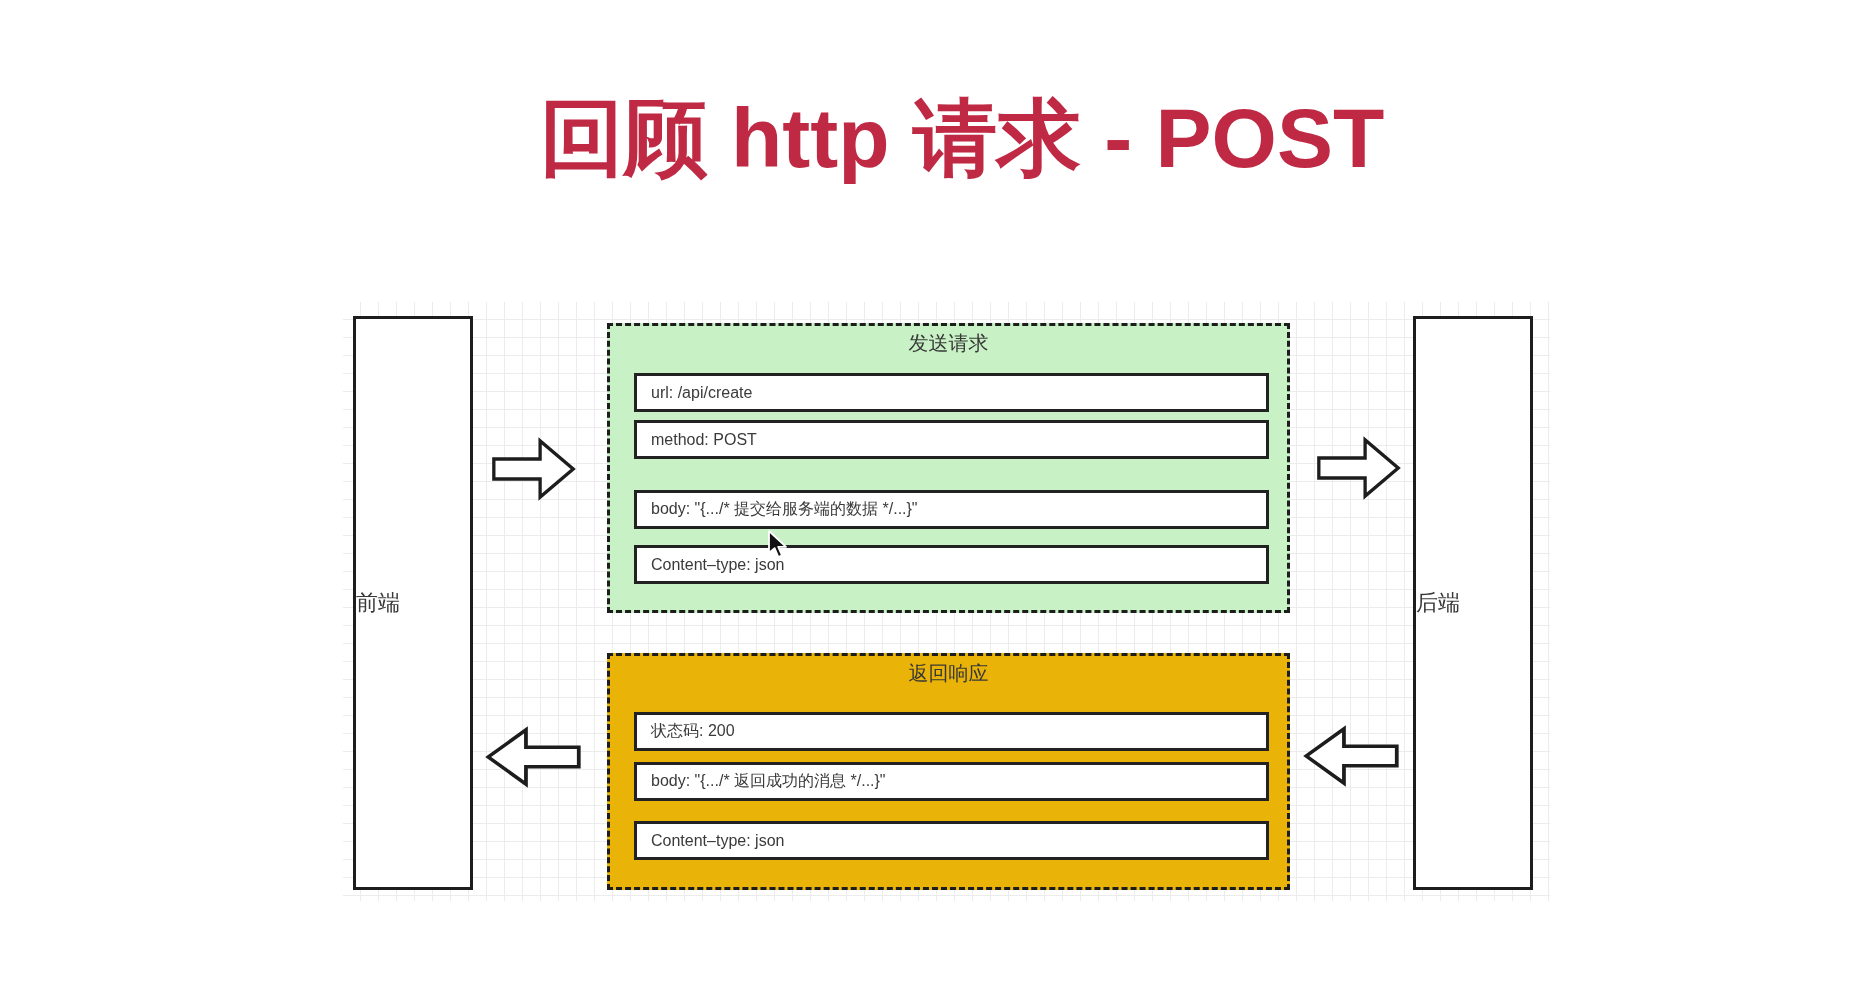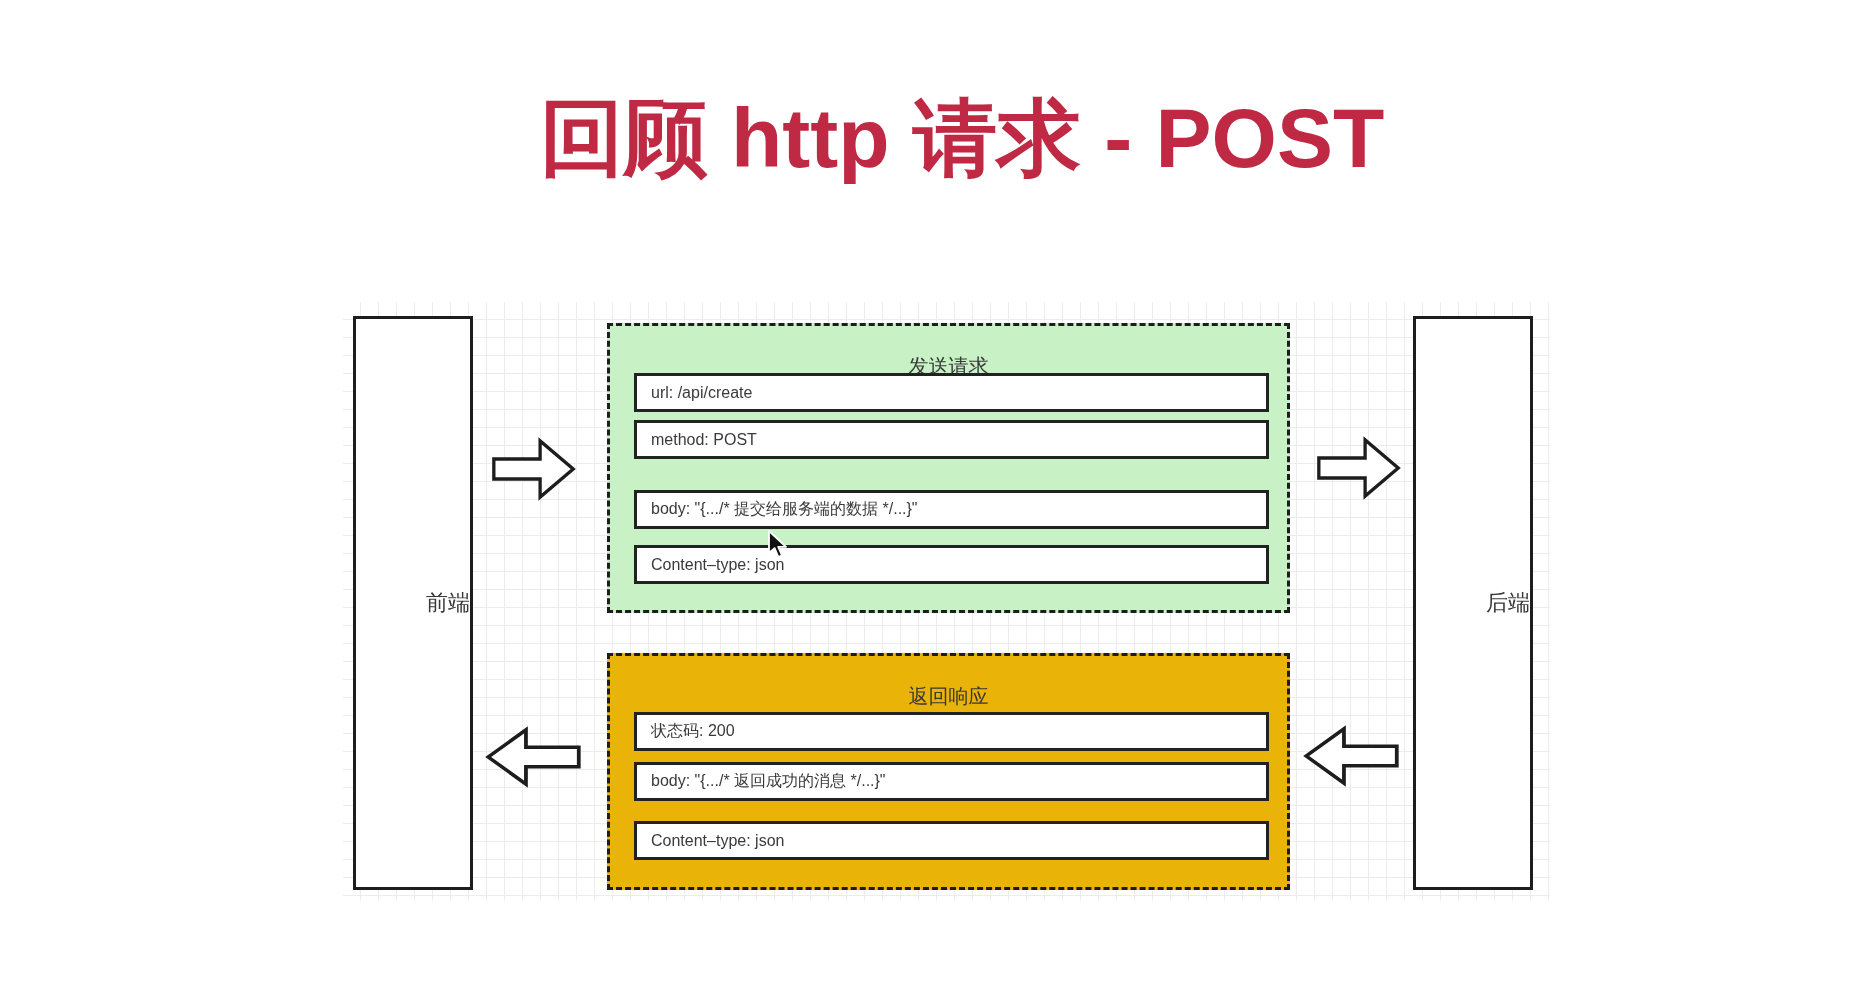--- a/index.html
+++ b/index.html
@@ -22,36 +22,36 @@
 
   .title{
     position:absolute;top:92px;left:30px;width:1864px;
     text-align:center;font-size:84px;font-weight:bold;
     letter-spacing:0px;line-height:1.1;white-space:nowrap;
   }
 
   .node{
     position:absolute;width:120px;height:574px;top:316px;
     background:#ffffff;border:3px solid #1d1d1d;box-sizing:border-box;
-    display:flex;align-items:center;justify-content:flex-end;
+    display:flex;align-items:center;justify-content:flex-start;
     font-size:22px;color:#383838;
   }
   #frontend{left:353px;}
   #backend{left:1413px;font-family:Liberation Mono, monospace;}
 
   .panel{
     position:absolute;left:607px;width:683px;
     border:3px dashed #1d1d1d;box-sizing:border-box;
   }
   #request{top:323px;height:290px;}
   #response{top:653px;height:237px;}
 
   .panel-title{
     position:absolute;top:4px;left:0;width:100%;text-align:center;
-    font-size:20px;color:#383838;margin-top:23px;
+    font-size:20px;color:#383838;
   }
   .row{
     position:absolute;left:24px;width:635px;height:39px;
     background:#ffffff;border:3px solid #222222;box-sizing:border-box;
     display:flex;align-items:center;padding-left:14px;
     font-size:16px;color:#3a3a3a;white-space:nowrap;
   }
   #request .row.r1{top:47px;}
   #request .row.r2{top:94px;}
   #request .row.r3{top:164px;}

